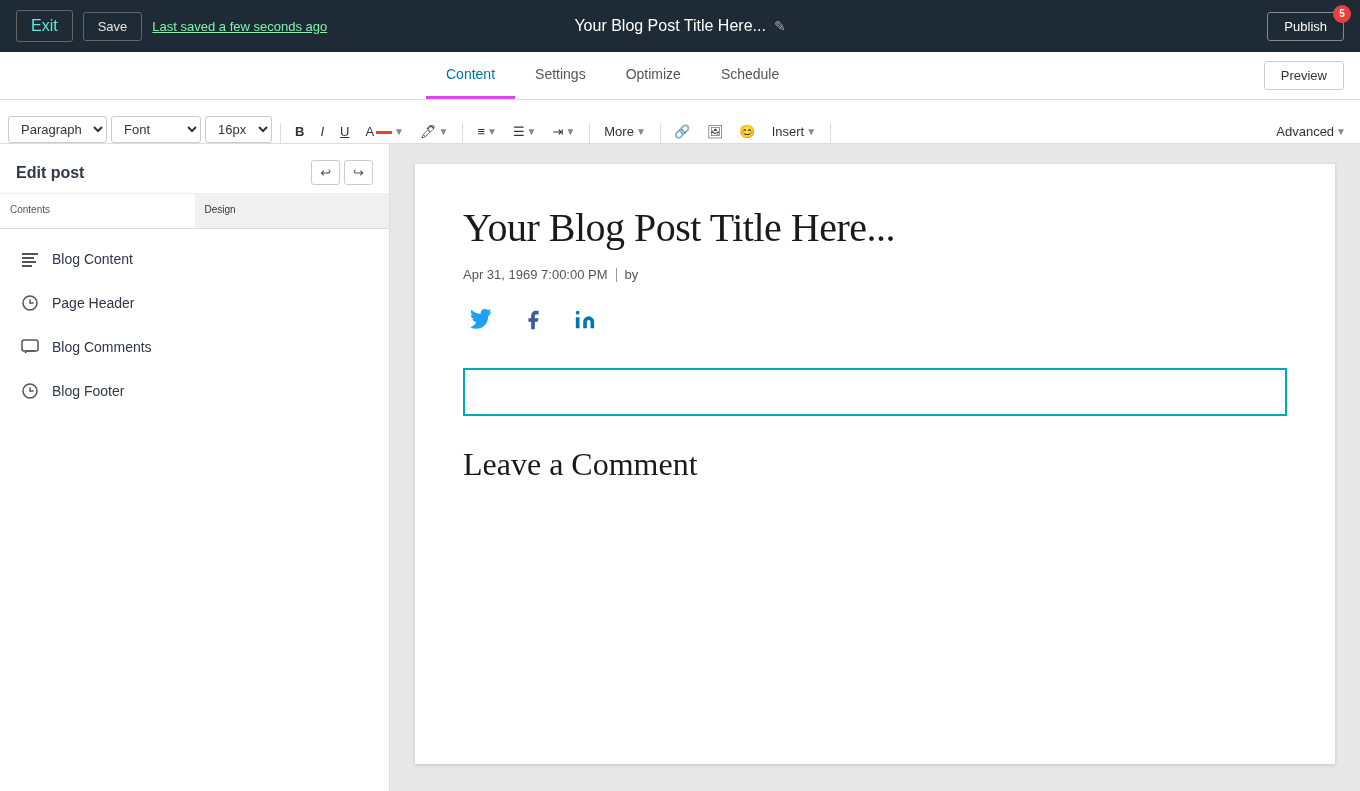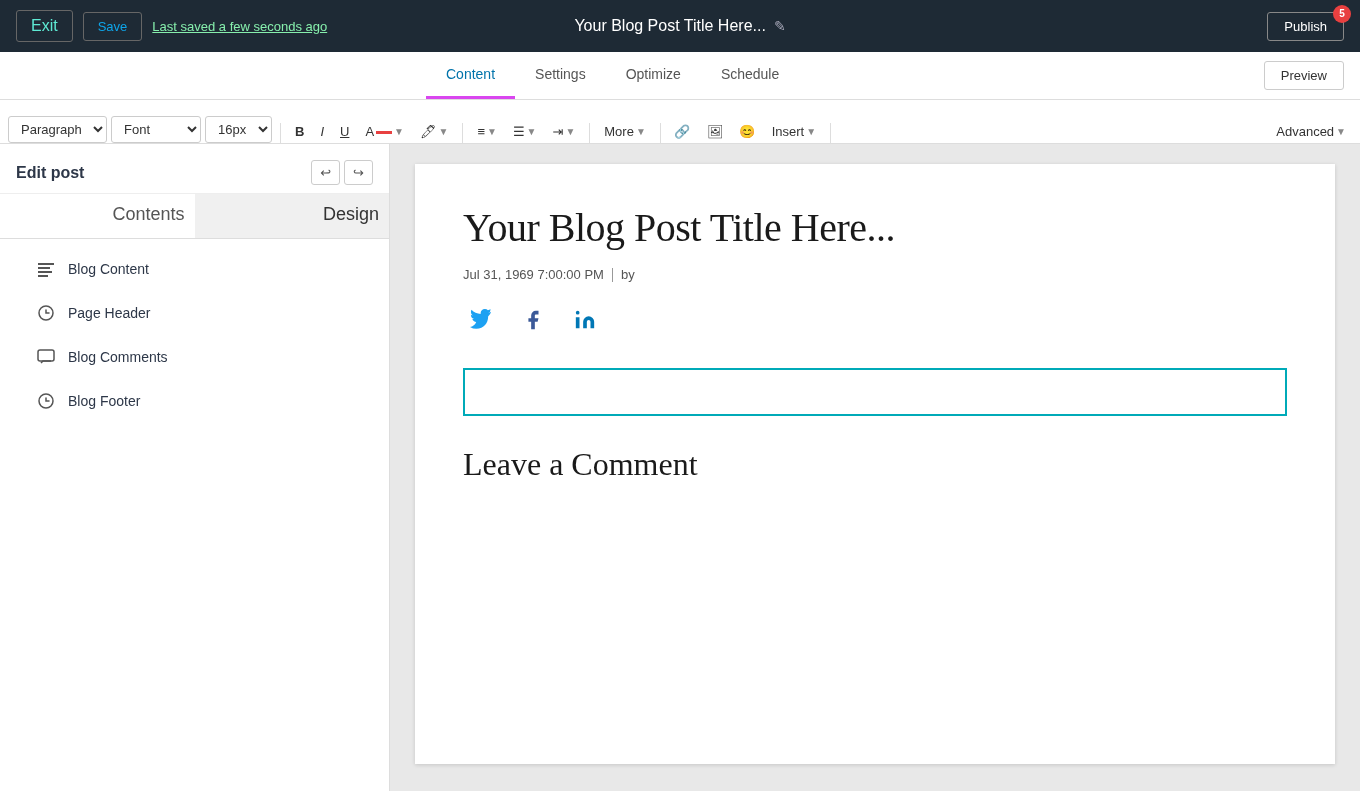--- a/index.html
+++ b/index.html
@@ -31,21 +31,21 @@
       border: 1px solid #666;
       color: #5eead4;
       padding: 6px 14px;
       border-radius: 3px;
       font-size: 16px;
       cursor: pointer;
     }
     .btn-save {
       background: transparent;
       border: 1px solid #666;
-      color: #0ea5e9;
+      color: #e5e5e5;
       padding: 6px 14px;
       border-radius: 3px;
       font-size: 13px;
       cursor: pointer;
     }
     .last-saved {
       color: #86efac;
       font-size: 13px;
       text-decoration: underline;
       cursor: pointer;
@@ -221,33 +221,33 @@
       font-size: 13px;
       color: #555;
     }
     .sidebar-tabs {
       display: flex;
       border-bottom: 1px solid #ddd;
     }
     .sidebar-tab {
       flex: 1;
       padding: 10px;
-      text-align: right;
-      font-size: 18px;
+      text-align: left;
+      font-size: 10px;
       cursor: pointer;
       color: #555;
       border-bottom: 3px solid transparent;
     }
     .sidebar-tab.active {
       background: #f0f0f0;
       color: #333;
       font-weight: 500;
     }
     .sidebar-items {
-      padding: 8px 16px;
+      padding: 8px 0;
     }
     .sidebar-item {
       display: flex;
       align-items: center;
       gap: 12px;
       padding: 12px 20px;
       cursor: pointer;
       color: #2d3748;
       font-size: 14px;
     }
@@ -504,21 +504,21 @@
       </div>
     </div>
   </div>
 
   <div class="content-area">
     <div class="page-canvas">
 
       <h1 class="blog-title">Your Blog Post Title Here...</h1>
 
       <div class="blog-meta">
-        <span>Jul 31, 1969 7:00:00 PM</span>
+        <span>Apr 31, 1969 7:00:00 PM</span>
         <div class="blog-meta-separator"></div>
         <span>by</span>
       </div>
 
       <div class="social-icons">
         <span class="social-icon social-twitter">
           <svg width="22" height="22" viewBox="0 0 24 24" fill="#1da1f2">
             <path d="M23 3a10.9 10.9 0 01-3.14 1.53A4.48 4.48 0 0022.43.36a9 9 0 01-2.88 1.1A4.52 4.52 0 0016.11 0c-2.5 0-4.52 2.03-4.52 4.52 0 .35.04.7.11 1.03C7.69 5.37 4.07 3.58 1.64.9a4.48 4.48 0 00-.61 2.27c0 1.57.8 2.95 2.01 3.76a4.5 4.5 0 01-2.05-.57v.06c0 2.19 1.56 4.02 3.63 4.43a4.52 4.52 0 01-2.04.08c.57 1.78 2.23 3.08 4.2 3.12A9.05 9.05 0 010 19.54a12.77 12.77 0 006.92 2.03c8.3 0 12.84-6.88 12.84-12.84 0-.2 0-.39-.01-.58A9.17 9.17 0 0023 3z"></path>
           </svg>
         </span>

